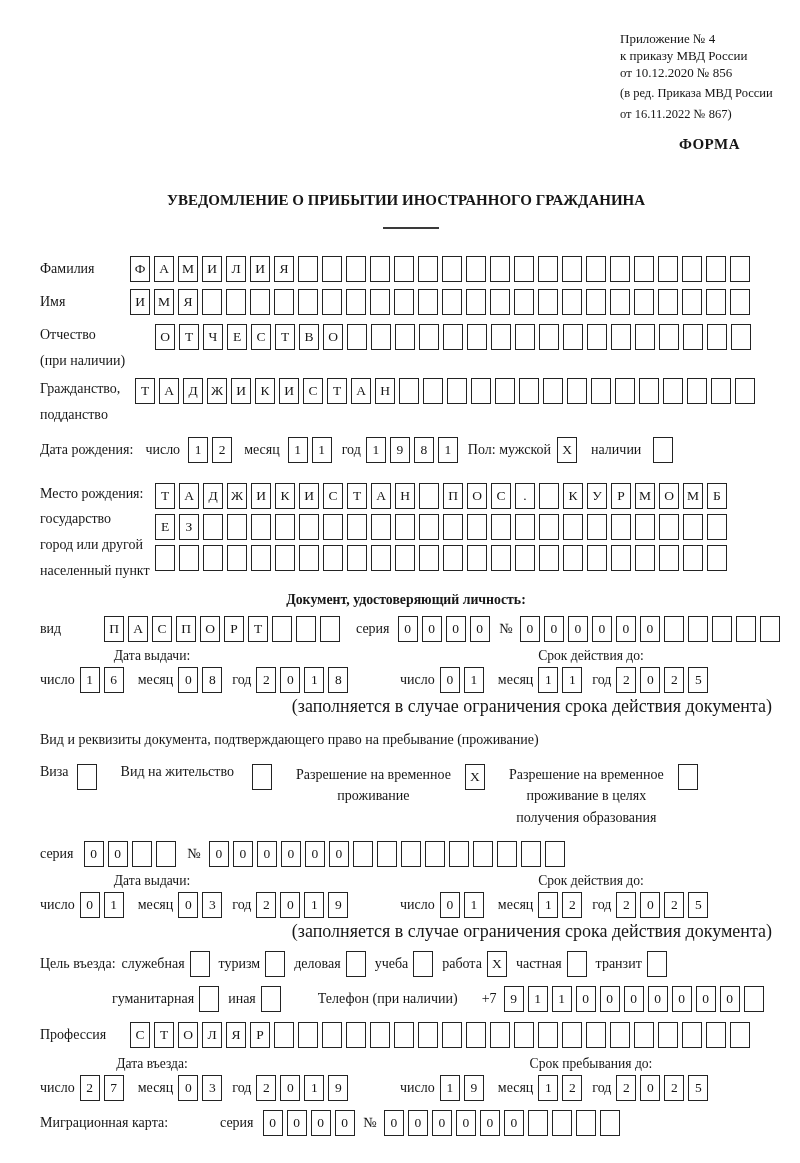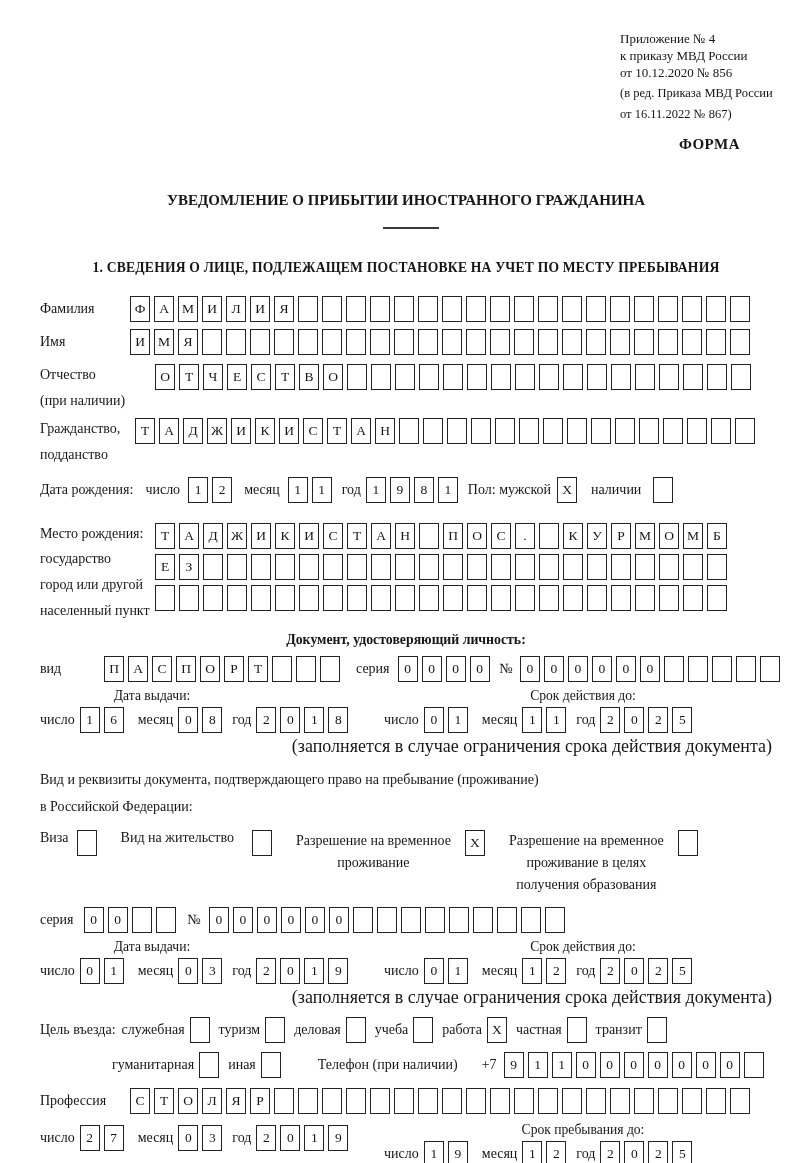--- a/index.html
+++ b/index.html
@@ -34,21 +34,21 @@
   .frow{display:flex;align-items:center;margin-top:7px;}
   .frow.top{align-items:flex-start;}
   .lbl{flex:none;}
   .w90{width:90px;}
   .w95{width:95px;}
   .w115{width:115px;}
   .stack{line-height:1.85;}
   .colstack{display:flex;flex-direction:column;gap:5px;}
   .doc-heading{font-weight:bold;text-align:center;margin-top:8px;font-size:13.8px;}
   
-  .twocol{display:flex;margin-top:6px;}
+  .twocol{display:flex;margin-top:6px;gap:16px;}
   .dcol-l{flex:0 0 47%;}
   .dcol-r{flex:1;}
   .dhead{text-align:center;font-size:13.6px;}
   .dhead.lft{padding-right:120px;}
   .dhead.rgt{padding-left:10px;}
   .drow{display:flex;align-items:center;margin-top:3px;}
   .drow .dl{margin-right:5px;}
   .drow .gap{margin-left:14px;}
   .note{font-size:18px;text-align:right;margin-top:3px;}
   
@@ -76,21 +76,20 @@
 
   <div class="forma">ФОРМА</div>
 
   <div class="title">
     <div>УВЕДОМЛЕНИЕ О ПРИБЫТИИ ИНОСТРАННОГО ГРАЖДАНИНА</div>
     <div>
       <span class="blank-line"></span>
     </div>
   </div>
 
-  <div class="sec-heading">1. СВЕДЕНИЯ О ЛИЦЕ, ПОДЛЕЖАЩЕМ ПОСТАНОВКЕ НА УЧЕТ ПО МЕСТУ ПРЕБЫВАНИЯ</div>
 
   <div class="frow" style="margin-top:20px;">
     <span class="lbl w90">Фамилия</span>
     <span class="cells">
         <span class="cell">Ф</span>
         <span class="cell">А</span>
         <span class="cell">М</span>
         <span class="cell">И</span>
         <span class="cell">Л</span>
         <span class="cell">И</span>
@@ -418,21 +417,20 @@
             <span class="cell">2</span>
             <span class="cell">5</span>
           </span>
       </div>
     </div>
   </div>
   <div class="note">(заполняется в случае ограничения срока действия документа)</div>
 
   <div class="intro">
     <div>Вид и реквизиты документа, подтверждающего право на пребывание (проживание)</div>
-    <div>в Российской Федерации:</div>
   </div>
 
   <div class="visarow">
     <span class="lbl">Виза</span>
     <span class="cells">
         <span class="cell"></span>
       </span>
     <span class="lbl ml16">Вид на жительство</span>
     <span class="cells ml10">
         <span class="cell"></span>
@@ -633,20 +631,21 @@
         <span class="cell"></span>
         <span class="cell"></span>
         <span class="cell"></span>
         <span class="cell"></span>
         <span class="cell"></span>
       </span>
   </div>
 
   <div class="twocol" style="margin-top:8px;">
     <div class="dcol-l">
+      <div class="dhead lft">Дата въезда:</div>
       <div class="drow">
         <span class="dl">число</span>
         <span class="cells">
             <span class="cell">2</span>
             <span class="cell">7</span>
           </span>
         <span class="dl gap">месяц</span>
         <span class="cells">
             <span class="cell">0</span>
             <span class="cell">3</span>

